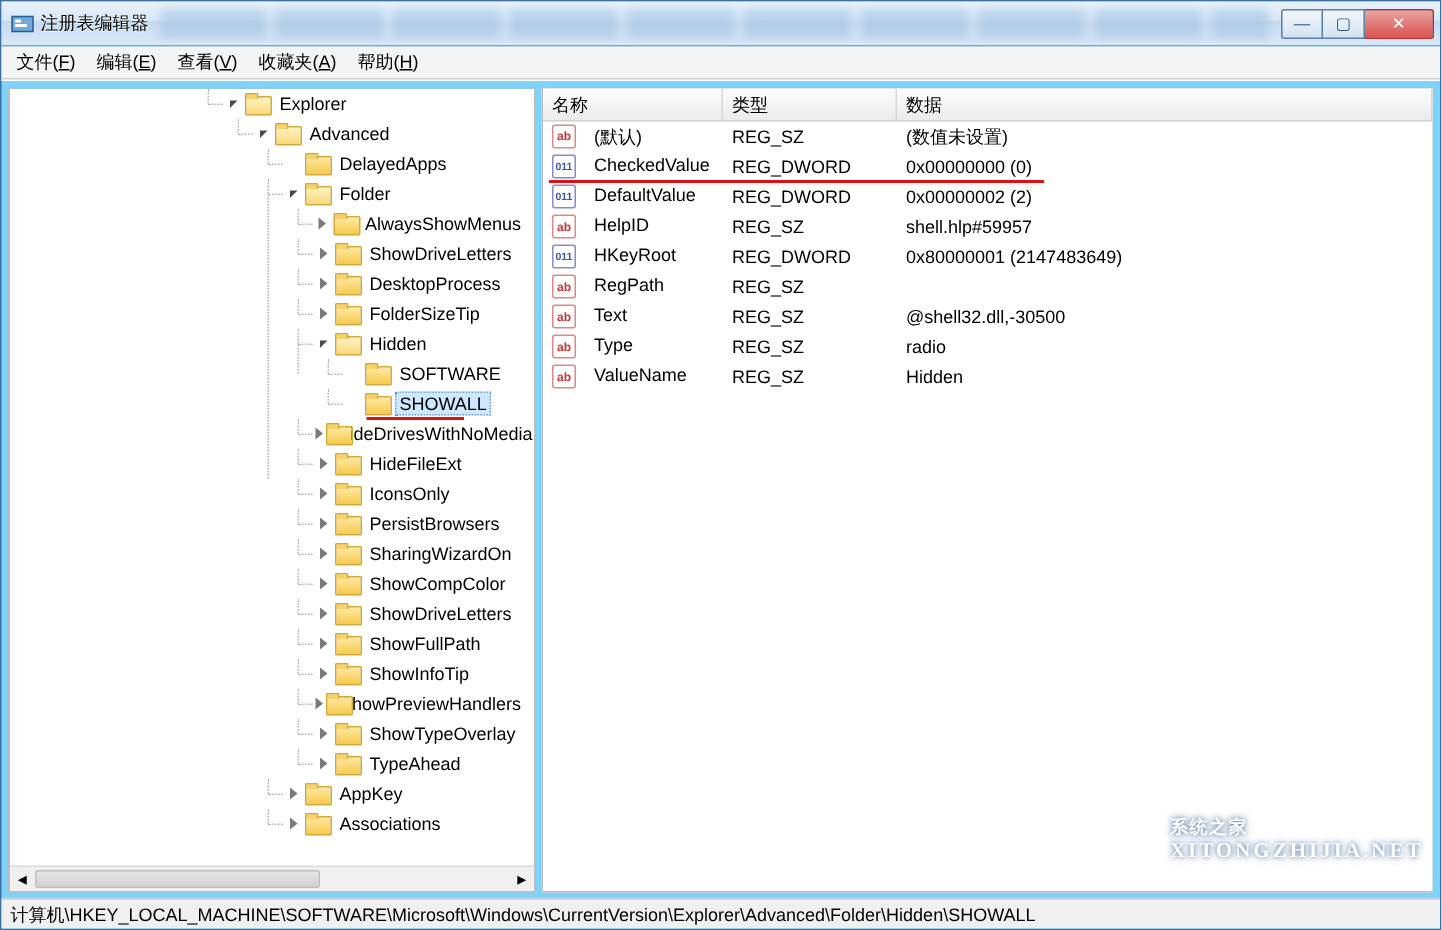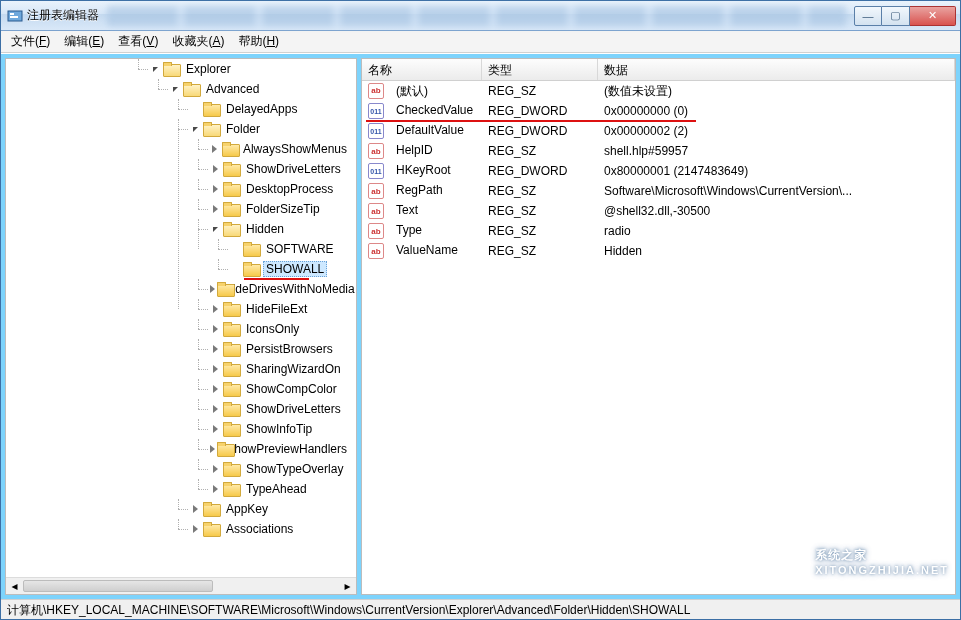--- a/index.html
+++ b/index.html
@@ -51,21 +51,21 @@
   .val-icon { width:16px; height:16px; border:1px solid; border-radius:2px; display:inline-flex; align-items:center; justify-content:center; font-size:8px; font-weight:bold; }
   .val-sz  { border-color:#d88; background:#fff; color:#c33; }
   .val-dw  { border-color:#88c; background:#fff; color:#35a; font-size:7px;}
   .red-under-row { position:absolute; left:4px; right:8px; height:2px; background:#d11; }
   
   .scroll-h { position:absolute; left:0; right:0; bottom:0; height:17px; background:#f0f0f0; border-top:1px solid #dcdcdc; display:flex; }
   .scroll-h .arrow{ width:17px; display:flex; align-items:center; justify-content:center; }
   .scroll-h .track{ flex:1; position:relative;}
   .scroll-h .thumb{ position:absolute; top:2px; bottom:2px; left:0; width:60%; background:linear-gradient(#e6e6e6,#cfcfcf); border:1px solid #bcbcbc; border-radius:2px;}
   .watermark { position:absolute; right:6px; bottom:18px; font-size:16px; color:#fff; opacity:.85; text-shadow:0 0 3px #5b7fa5,0 0 6px #5b7fa5; pointer-events:none; font-weight:bold; letter-spacing:1px;}
-  .watermark small{ display:block; font-size:11px; letter-spacing:2px;}
+  .watermark small{ display:block; font-size:14px; letter-spacing:2px;font-family:Liberation Serif, serif;}
 </style>
 <style>.guide::after{display:none!important}.guide::before{top:0;bottom:0;height:auto!important}</style></head>
 <body>
 
 <div class="window">
 
   <div class="titlebar">
     <span class="app-icon">
       <svg width="16" height="16" viewBox="0 0 16 16">
           <rect x="1" y="3" width="14" height="10" fill="#6fa8dc" stroke="#2a5b8f"></rect>
@@ -266,20 +266,29 @@
                                                         <span class="folder-icon"></span>
                                                         <span class="label">ShowDriveLetters</span>
                                                       </div>
                                                     </li>
                                                     <li>
                                                       <div class="node">
                                                         <span class="expander exp-closed">
                                                           <span class="exp-tri"></span>
                                                         </span>
                                                         <span class="folder-icon"></span>
+                                                        <span class="label">ShowFullPath</span>
+                                                      </div>
+                                                    </li>
+                                                    <li>
+                                                      <div class="node">
+                                                        <span class="expander exp-closed">
+                                                          <span class="exp-tri"></span>
+                                                        </span>
+                                                        <span class="folder-icon"></span>
                                                         <span class="label">ShowInfoTip</span>
                                                       </div>
                                                     </li>
                                                     <li>
                                                       <div class="node">
                                                         <span class="expander exp-closed">
                                                           <span class="exp-tri"></span>
                                                         </span>
                                                         <span class="folder-icon"></span>
                                                         <span class="label">ShowPreviewHandlers</span>
@@ -399,21 +408,20 @@
             </div>
             <div class="cell cell-type">REG_DWORD</div>
             <div class="cell cell-data">0x80000001 (2147483649)</div>
           </div>
           <div class="row">
             <div class="cell cell-name">
               <span class="val-icon val-sz">ab</span>
               <span>RegPath</span>
             </div>
             <div class="cell cell-type">REG_SZ</div>
-            <div class="cell cell-data">Software\Microsoft\Windows\CurrentVersion\...</div>
           </div>
           <div class="row">
             <div class="cell cell-name">
               <span class="val-icon val-sz">ab</span>
               <span>Text</span>
             </div>
             <div class="cell cell-type">REG_SZ</div>
             <div class="cell cell-data">@shell32.dll,-30500</div>
           </div>
           <div class="row">

